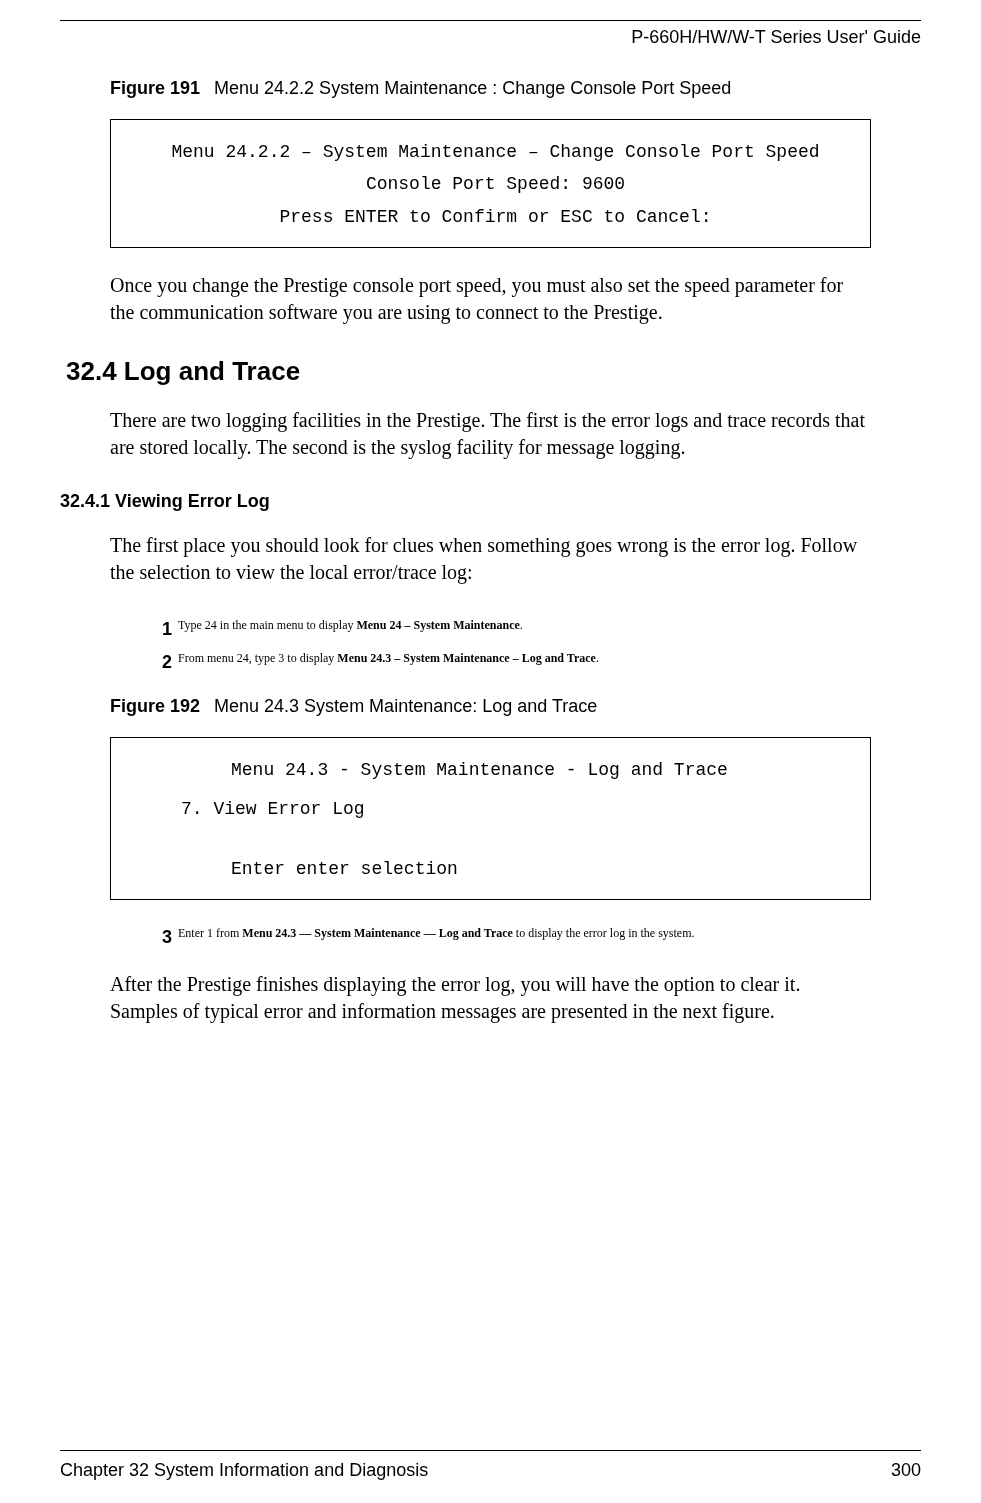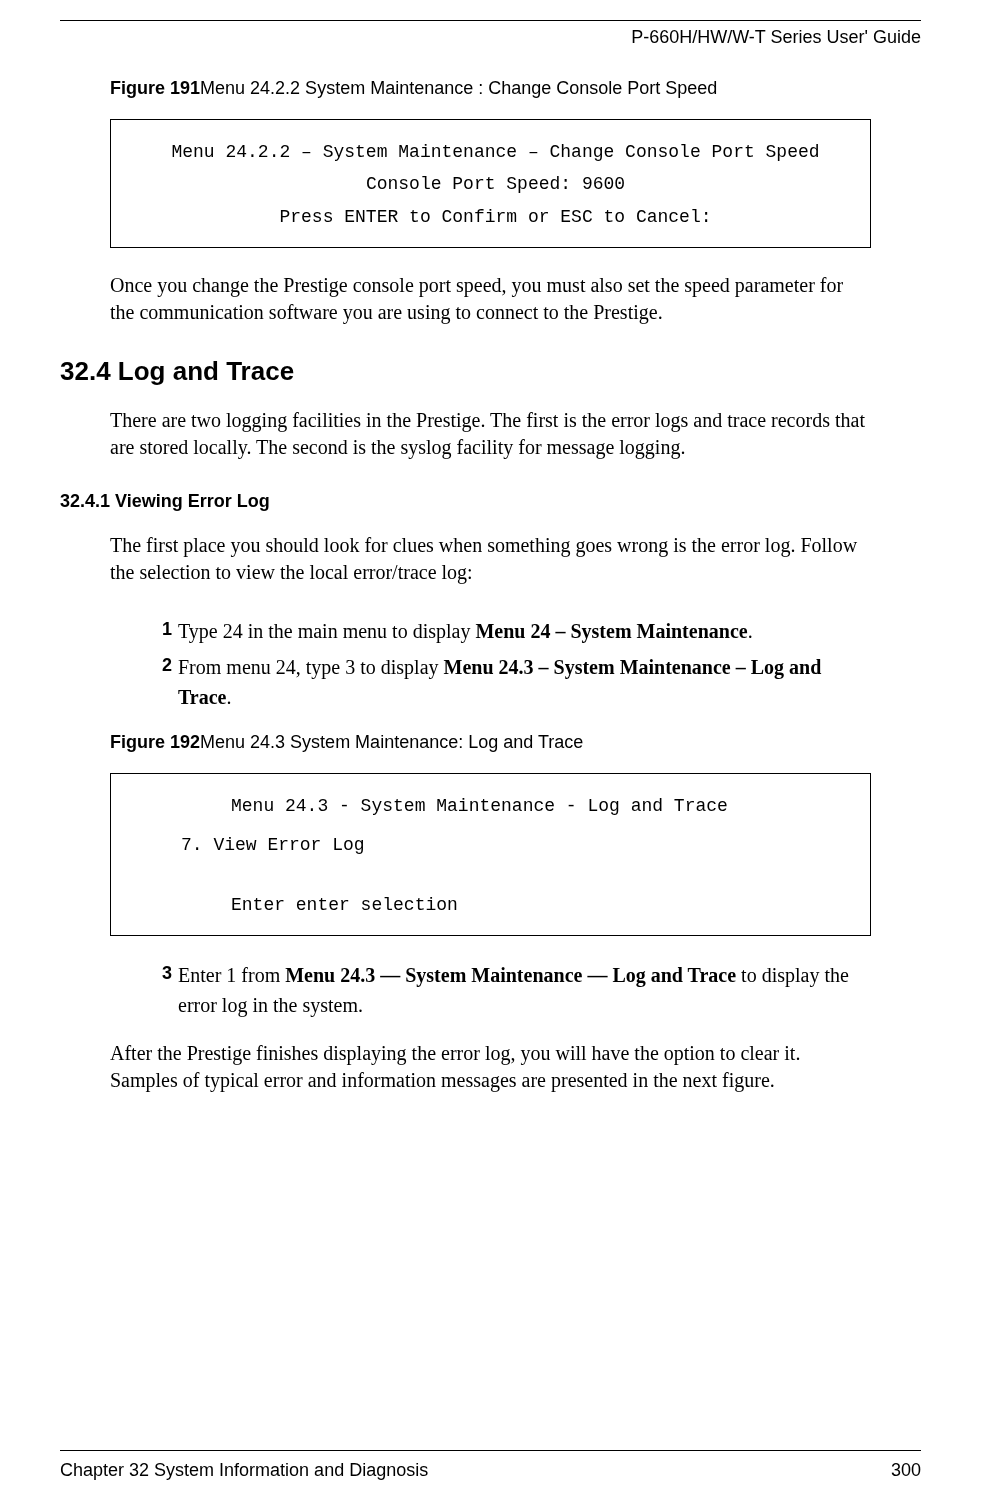--- a/index.html
+++ b/index.html
@@ -30,20 +30,21 @@
     font-family: Arial, Helvetica, sans-serif;
     margin-bottom: 30px;
   }
   .figure-caption {
     font-family: Arial, Helvetica, sans-serif;
     font-size: 18px;
     margin: 10px 0 20px 50px;
   }
   .figure-caption .fignum {
     font-weight: bold;
+    margin-right: 14px;
   }
   .console-box {
     border: 1.5px solid #000;
     margin: 0 50px 24px 50px;
     padding: 16px 0 14px 10px;
     font-family: "Courier New", Courier, monospace;
     font-size: 18px;
     line-height: 1.8;
   }
   .console-box.center {
@@ -54,21 +55,21 @@
   }
   .body-text {
     margin: 0 50px 30px 50px;
     font-size: 20px;
     line-height: 1.35;
   }
   h2.section {
     font-family: Arial, Helvetica, sans-serif;
     font-size: 26px;
     font-weight: bold;
-    margin: 30px 0 20px 0;
+    margin: 30px 0 20px 6px;
   }
   h3.subsection {
     font-family: Arial, Helvetica, sans-serif;
     font-size: 18px;
     font-weight: bold;
     margin: 30px 0 20px 0;
   }
   .steps {
     margin: 0 50px 20px 90px;
   }
@@ -80,21 +81,21 @@
   .step-num {
     font-family: Arial, Helvetica, sans-serif;
     font-weight: bold;
     font-size: 18px;
     width: 22px;
     flex-shrink: 0;
     text-align: right;
     margin-right: 6px;
   }
   .step-text {
-    font-size: 20px;
+    font-size: 12px;
   }
   .bold {
     font-weight: bold;
   }
   .console-inner-indent {
     padding-left: 60px;
   }
   .footer-rule {
     border-top: 1.5px solid #000;
     position: absolute;

